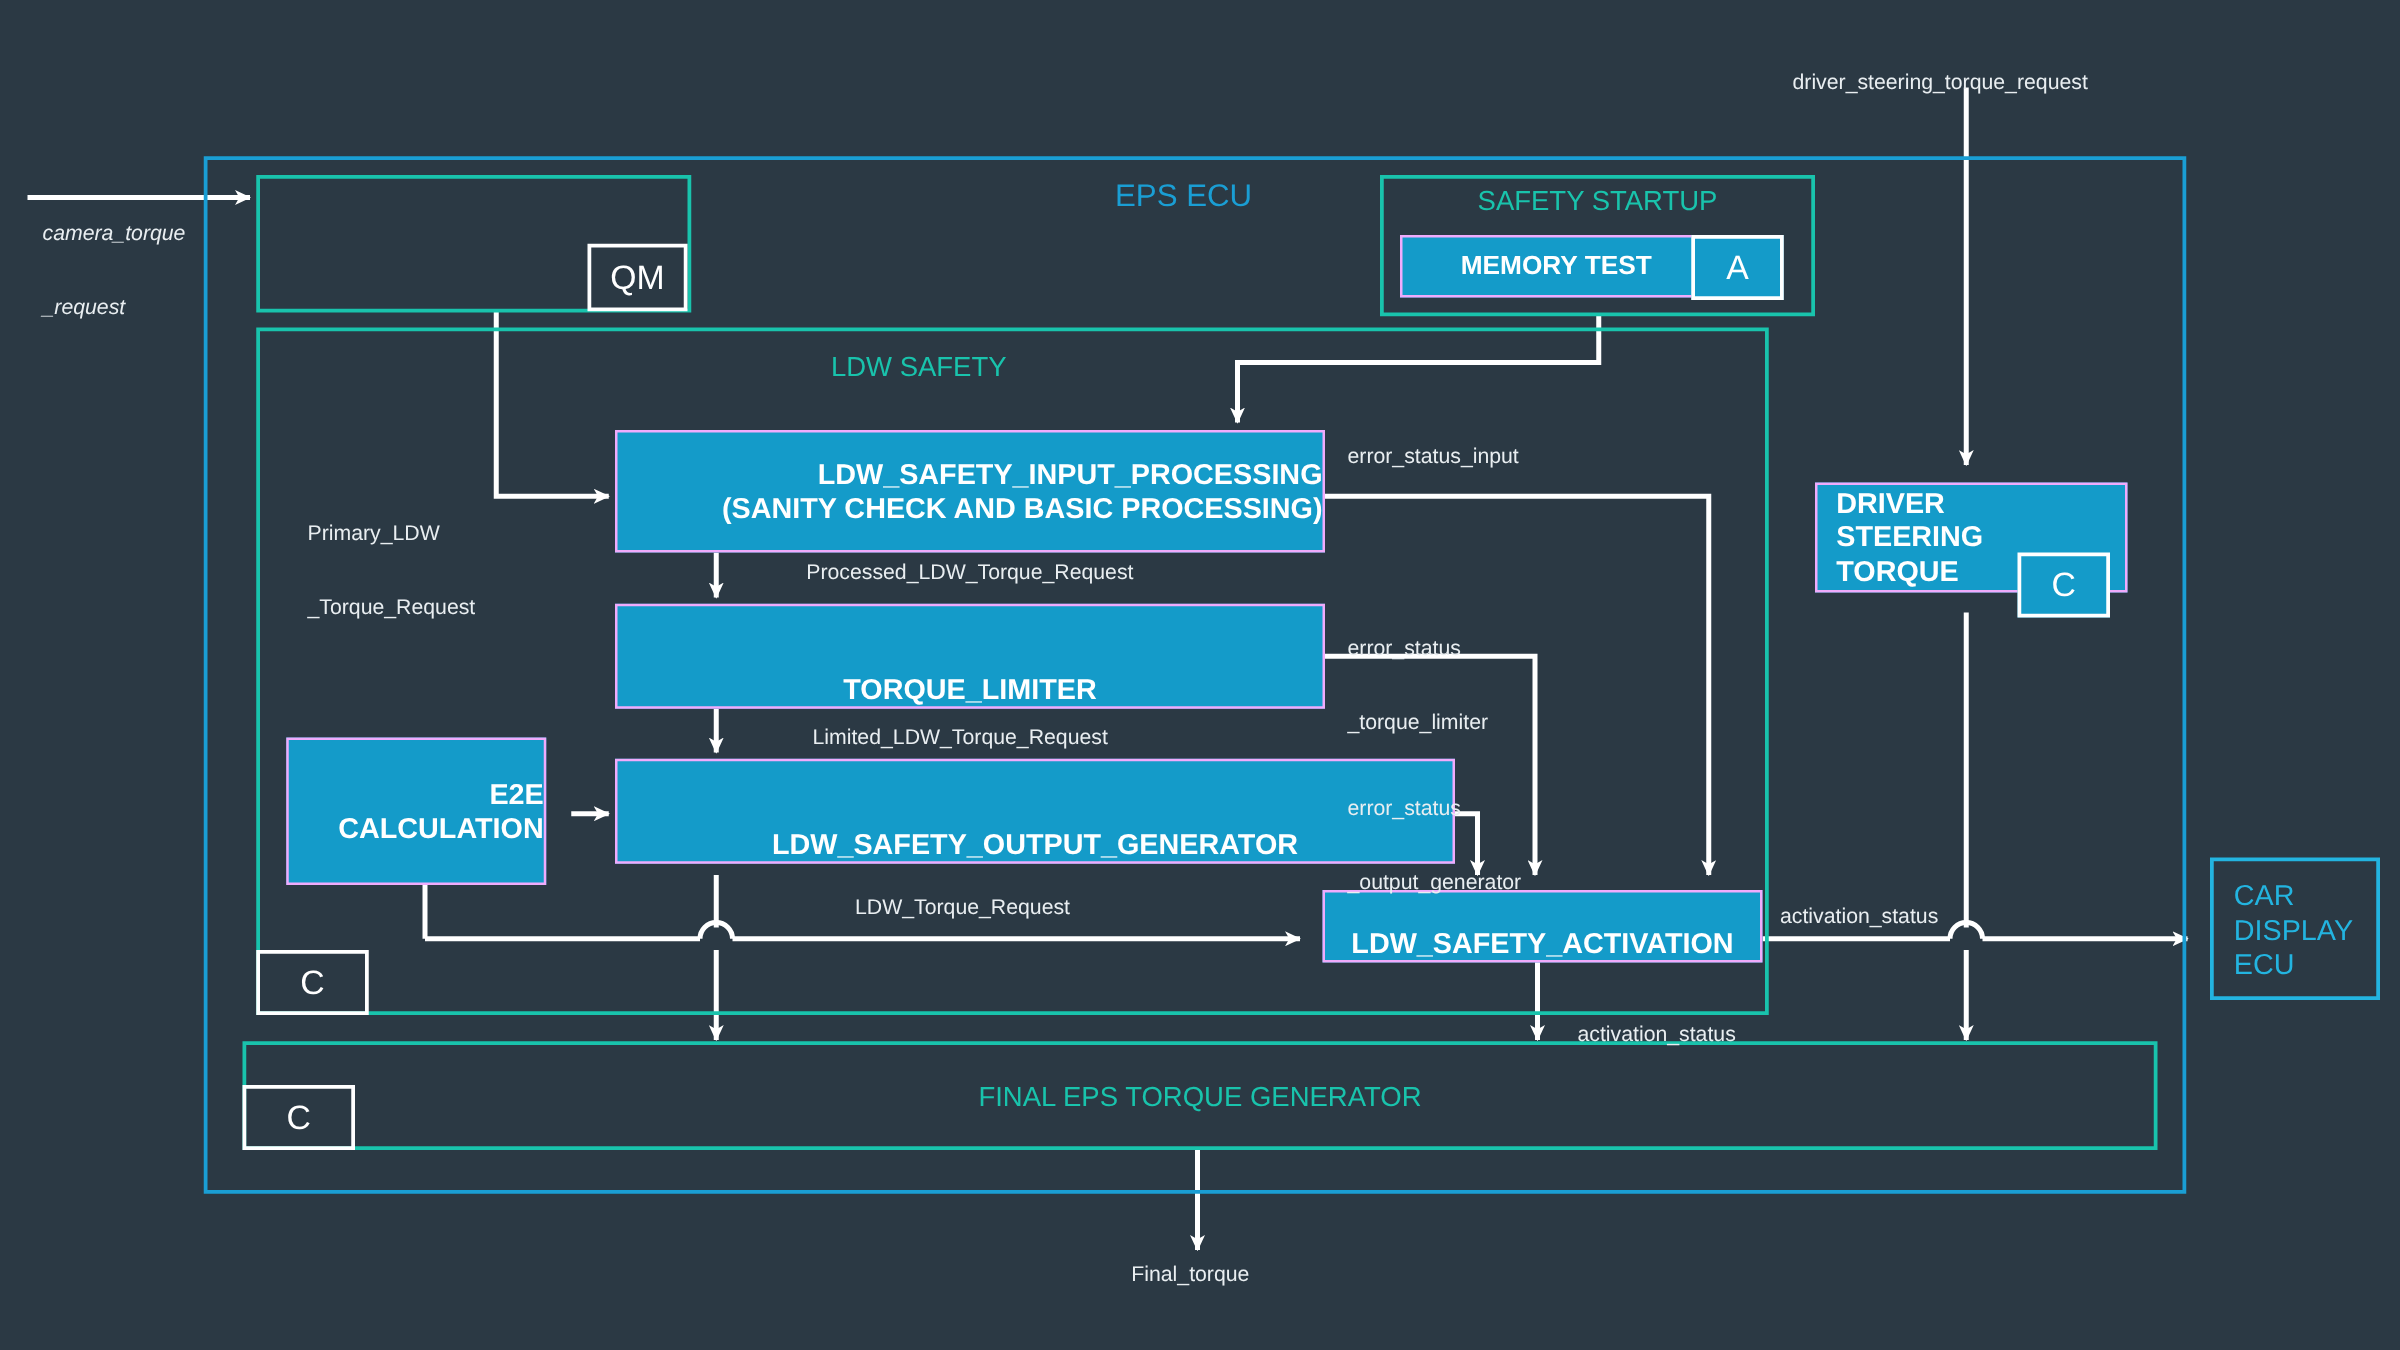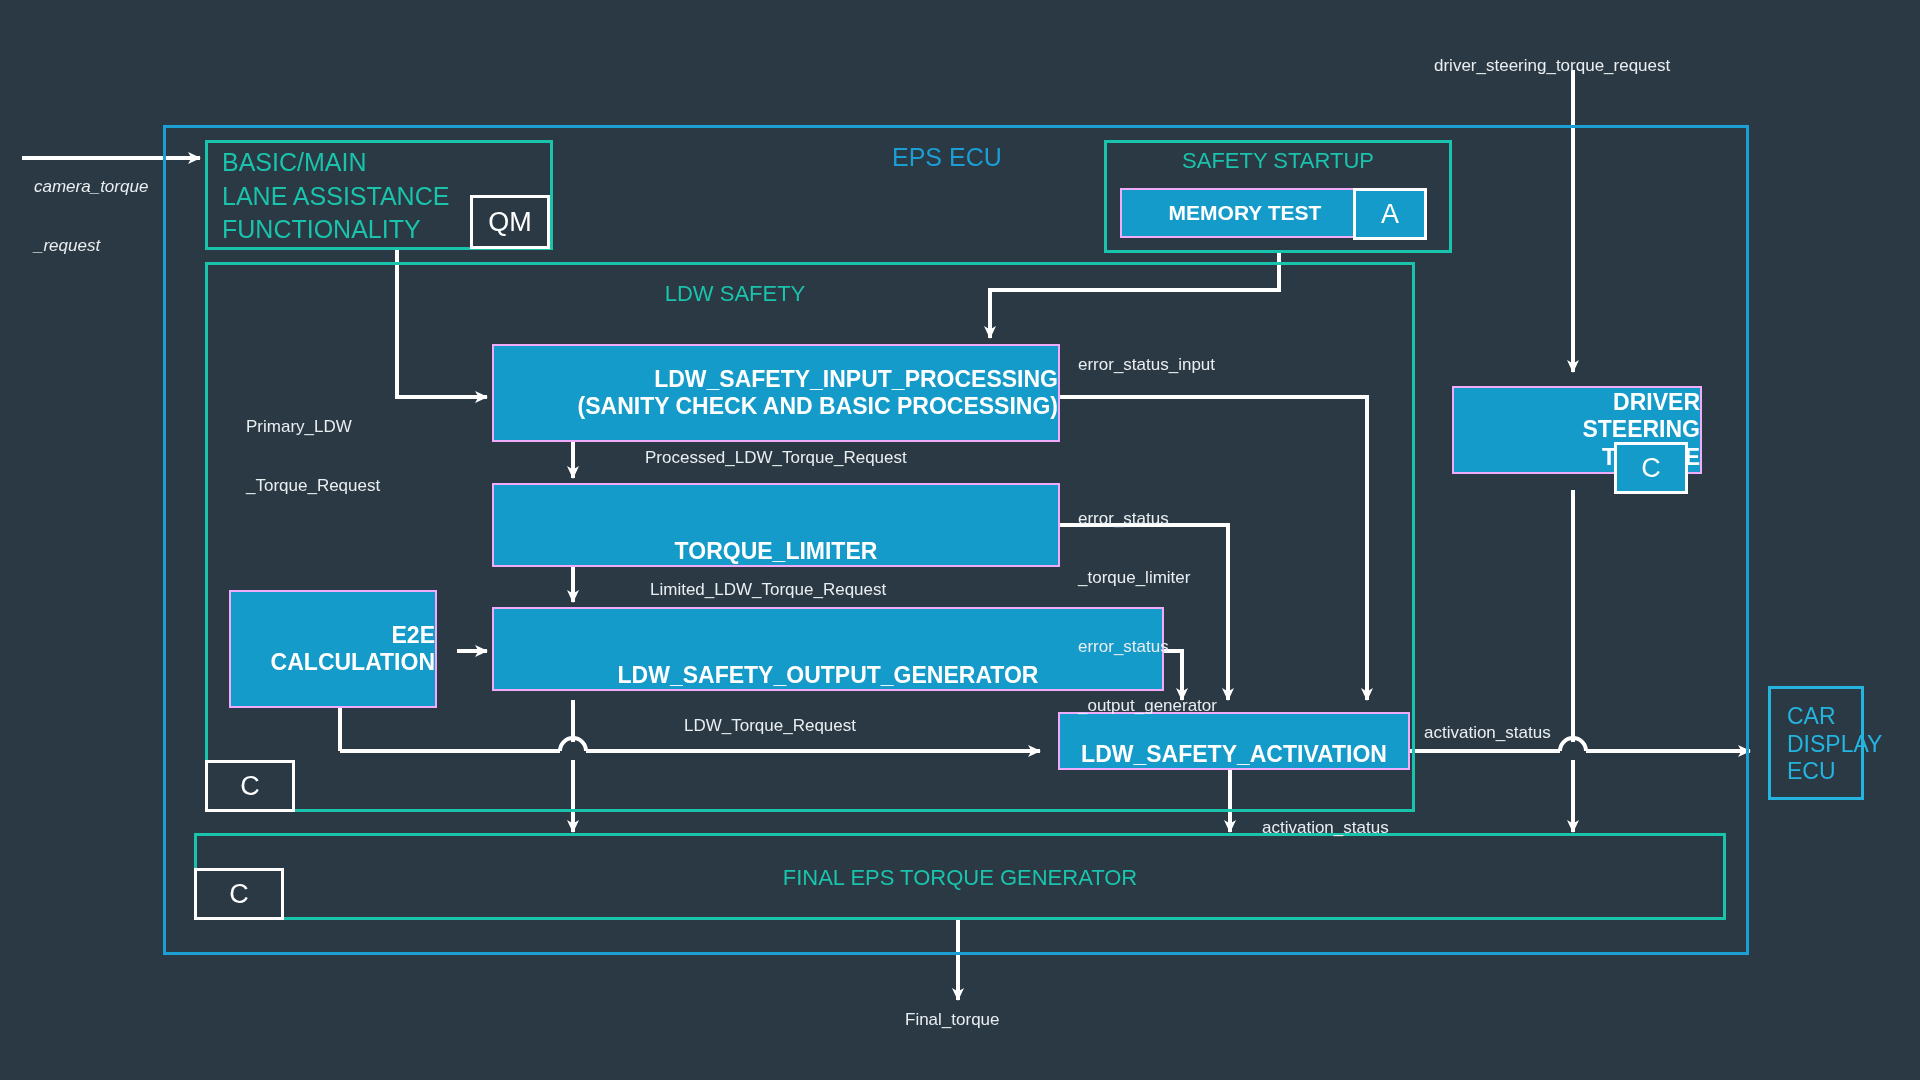--- a/index.html
+++ b/index.html
@@ -109,25 +109,20 @@
       <path d="M1230,768 L1230,832" marker-end="url(#ahd)"></path>
 
       <path d="M958,920 L958,1000" marker-end="url(#ahd)"></path>
     </g>
   </svg>
 
   <div class="abs eps-outer" style="left:163px;top:125px;width:1586px;height:830px;"></div>
   <div class="abs eps-title" style="left:892px;top:143px;">EPS ECU</div>
 
   <div class="abs ctr" style="left:205px;top:140px;width:348px;height:110px;"></div>
-  <div class="abs" style="left:222px;top:146px;width:250px;color:#19c3ac;font-size:25px;line-height:1.34;">
-    <div>BASIC/MAIN</div>
-    <div>LANE ASSISTANCE</div>
-    <div>FUNCTIONALITY</div>
-  </div>
   <div class="abs badge" style="left:470px;top:195px;width:80px;height:54px;">QM</div>
 
   <div class="abs ctr" style="left:1104px;top:140px;width:348px;height:113px;"></div>
   <div class="abs ctr-title" style="left:1104px;top:148px;width:348px;">SAFETY STARTUP</div>
   <div class="abs blk md" style="left:1120px;top:188px;width:250px;height:50px;">MEMORY TEST</div>
   <div class="abs badge onblue" style="left:1353px;top:188px;width:74px;height:52px;">A</div>
 
   <div class="abs ctr" style="left:205px;top:262px;width:1210px;height:550px;"></div>
   <div class="abs ctr-title" style="left:205px;top:281px;width:1060px;">LDW SAFETY</div>
 
@@ -147,28 +142,28 @@
 
   <div class="abs blk lg" style="left:1058px;top:712px;width:352px;height:58px;">LDW_SAFETY_ACTIVATION</div>
 
   <div class="abs badge" style="left:205px;top:760px;width:90px;height:52px;">C</div>
 
   <div class="abs ctr" style="left:194px;top:833px;width:1532px;height:87px;"></div>
   <div class="abs ctr-title" style="left:194px;top:865px;width:1532px;text-align:center;">FINAL EPS TORQUE GENERATOR</div>
   <div class="abs badge" style="left:194px;top:868px;width:90px;height:52px;">C</div>
 
   <div class="abs blk lg" style="left:1452px;top:386px;width:250px;height:88px;
-              flex-direction:column;align-items:flex-end;padding-left:15px;">
+              flex-direction:column;align-items:flex-start;padding-left:15px;">
     <div>DRIVER</div>
     <div>STEERING</div>
     <div>TORQUE</div>
   </div>
   <div class="abs badge onblue" style="left:1614px;top:442px;width:74px;height:52px;">C</div>
 
-  <div class="abs cd" style="left:1768px;top:686px;width:96px;height:114px;">
+  <div class="abs cd" style="left:1768px;top:686px;width:136px;height:114px;">
     <div>CAR</div>
     <div>DISPLAY</div>
     <div>ECU</div>
   </div>
 
   <div class="abs lbl" style="left:34px;top:138px;font-style:italic;">
     <div>camera_torque</div>
     <div>_request</div>
   </div>
 

